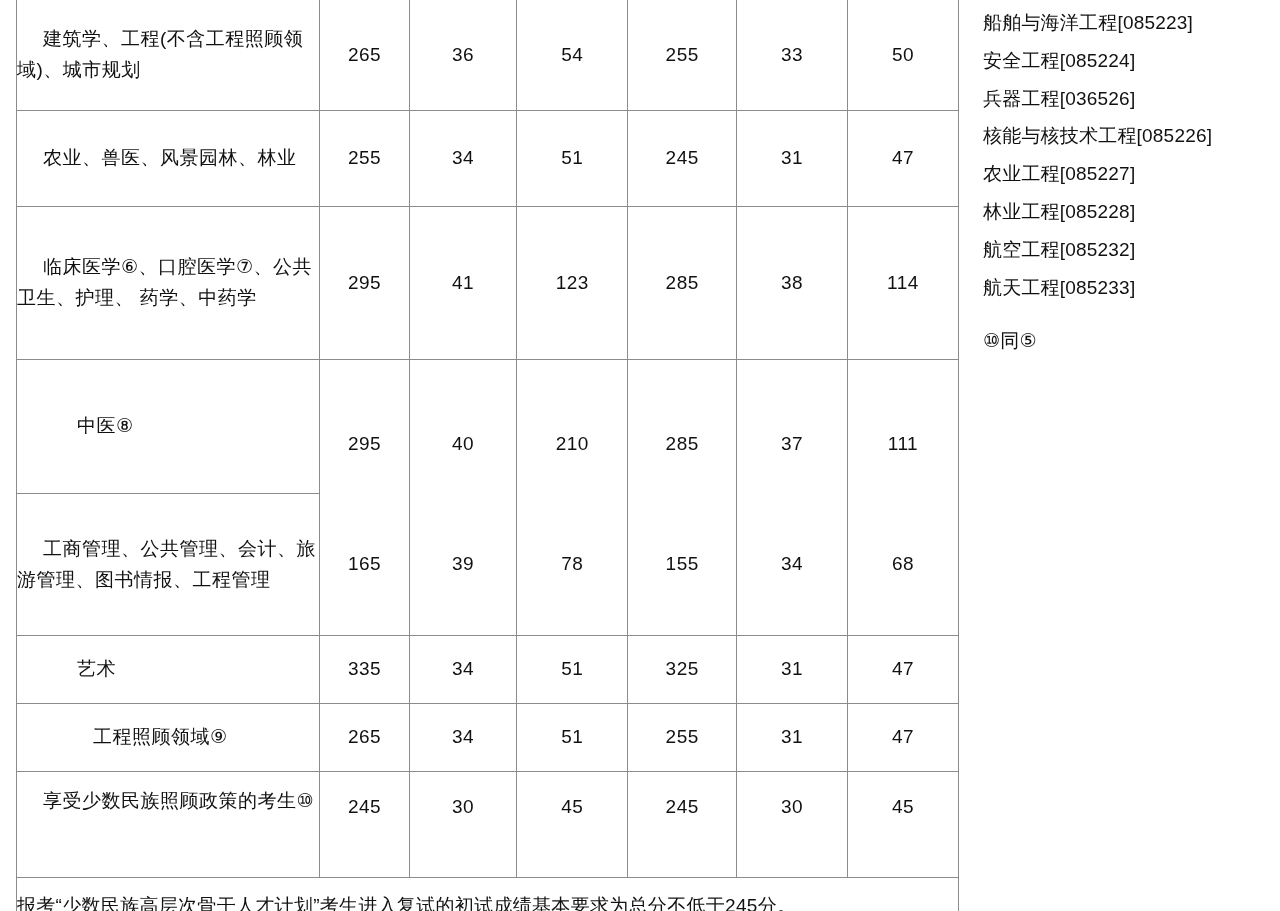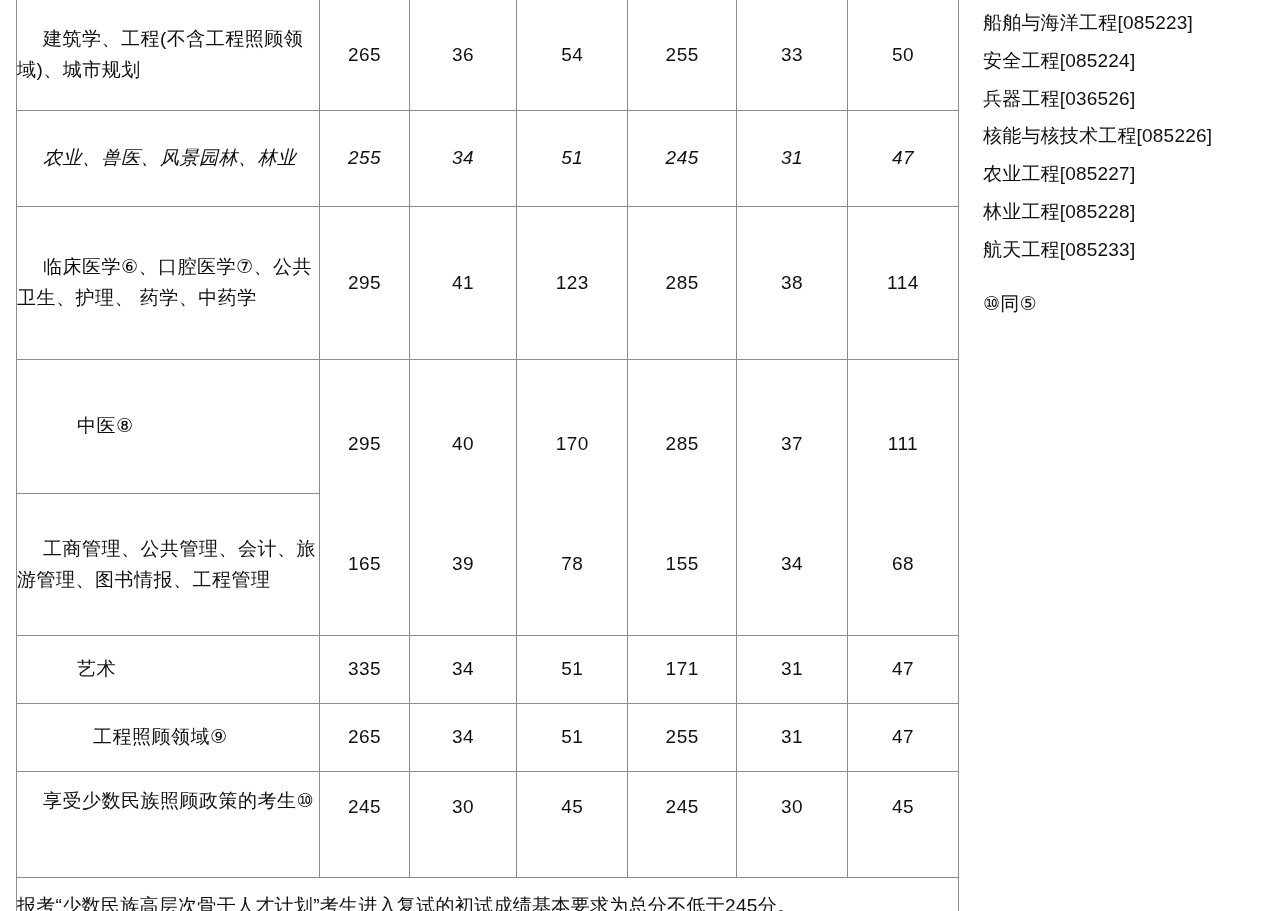--- a/index.html
+++ b/index.html
@@ -74,21 +74,21 @@
 
   td.note-cell {
     text-align: left;
     padding: 14px 10px 14px 44px;
     font-size: 19px;
     letter-spacing: 0.3px;
   }
 
   
   tr.r1 td { height: 110px; }
-  tr.r2 td { height: 95px; font-style: italic; }
+  tr.r2 td { height: 95px; }
   tr.r3 td { height: 152px; }
   tr.r4 td { height: 133px; }
   tr.r5 td { height: 141px; }
   tr.r6 td { height: 67px; }
   tr.r7 td { height: 67px; }
   tr.r8 td { height: 85px; }
   tr.r9 td { height: 56px; }
 
   .vmid-lower { position: relative; top: 18px; }
 
@@ -155,42 +155,42 @@
           <td class="num-cell">123</td>
           <td class="num-cell">285</td>
           <td class="num-cell">38</td>
           <td class="num-cell">114</td>
         </tr>
 
         <tr class="r4">
           <td class="name-cell noindent" style="padding-left:60px;">中医⑧</td>
           <td class="num-cell vmid-lower">295</td>
           <td class="num-cell vmid-lower">40</td>
-          <td class="num-cell vmid-lower">170</td>
+          <td class="num-cell vmid-lower">210</td>
           <td class="num-cell vmid-lower">285</td>
           <td class="num-cell vmid-lower">37</td>
           <td class="num-cell vmid-lower">111</td>
         </tr>
 
         <tr class="r5">
           <td class="name-cell">工商管理、公共管理、会计、旅游管理、图书情报、工程管理</td>
           <td class="num-cell">165</td>
           <td class="num-cell">39</td>
           <td class="num-cell">78</td>
           <td class="num-cell">155</td>
           <td class="num-cell">34</td>
           <td class="num-cell">68</td>
         </tr>
 
         <tr class="r6">
           <td class="name-cell noindent" style="padding-left:60px;">艺术</td>
           <td class="num-cell">335</td>
           <td class="num-cell">34</td>
           <td class="num-cell">51</td>
-          <td class="num-cell">171</td>
+          <td class="num-cell">325</td>
           <td class="num-cell">31</td>
           <td class="num-cell">47</td>
         </tr>
 
         <tr class="r7">
           <td class="name-cell noindent" style="padding-left:76px;">工程照顾领域⑨</td>
           <td class="num-cell">265</td>
           <td class="num-cell">34</td>
           <td class="num-cell">51</td>
           <td class="num-cell">255</td>
@@ -215,17 +215,18 @@
     </table>
   </div>
 
   <div class="side">
     <div class="side-item">船舶与海洋工程[085223]</div>
     <div class="side-item">安全工程[085224]</div>
     <div class="side-item">兵器工程[036526]</div>
     <div class="side-item">核能与核技术工程[085226]</div>
     <div class="side-item">农业工程[085227]</div>
     <div class="side-item">林业工程[085228]</div>
+    <div class="side-item">航空工程[085232]</div>
     <div class="side-item">航天工程[085233]</div>
     <div class="side-note">⑩同⑤</div>
   </div>
 
 </div>
 
 </body></html>

